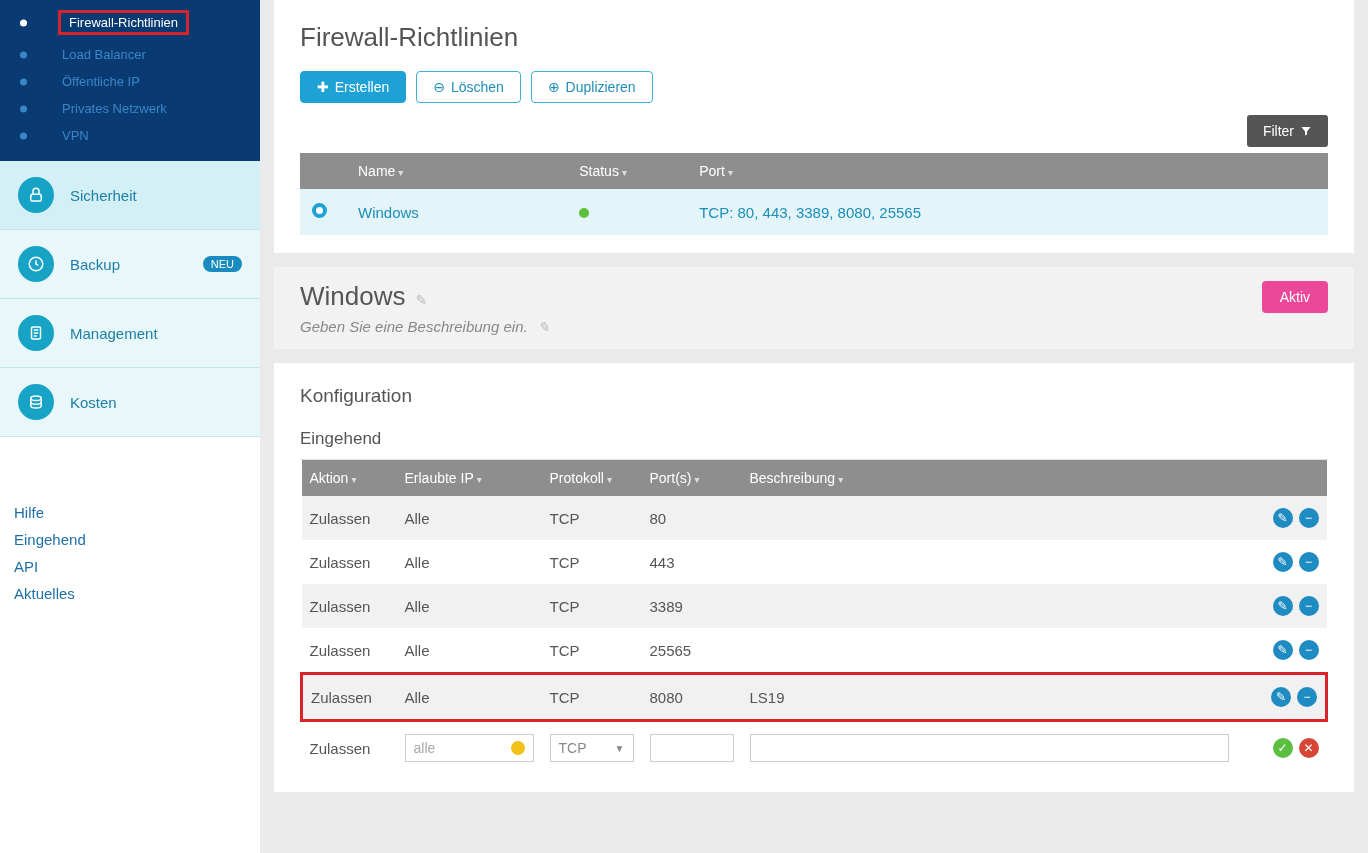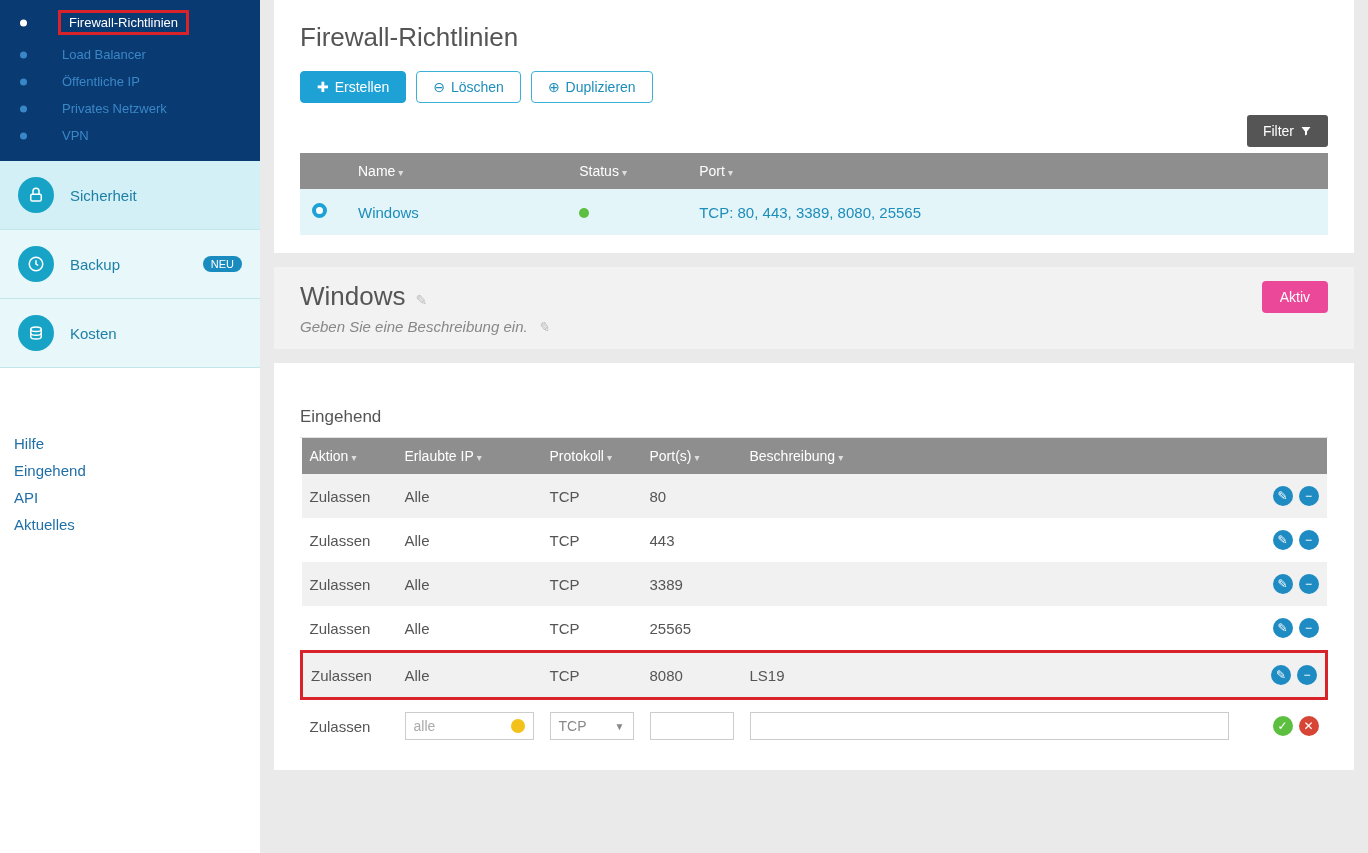--- a/index.html
+++ b/index.html
@@ -261,20 +261,29 @@
     </div>
     <div class="side-row light">
       <span class="icon-wrap">
         <svg width="18" height="18" viewBox="0 0 24 24" fill="none" stroke="white" stroke-width="2">
             <circle cx="12" cy="12" r="9"></circle>
             <path d="M12 7v5l3 2"></path>
           </svg>
       </span>
       <span>Backup</span>
       <span class="badge-neu">NEU</span>
+    </div>
+    <div class="side-row light">
+      <span class="icon-wrap">
+        <svg width="18" height="18" viewBox="0 0 24 24" fill="none" stroke="white" stroke-width="2">
+            <rect x="6" y="4" width="12" height="16" rx="2"></rect>
+            <path d="M9 8h6M9 12h6M9 16h4"></path>
+          </svg>
+      </span>
+      <span>Management</span>
     </div>
     <div class="side-row light">
       <span class="icon-wrap">
         <svg width="18" height="18" viewBox="0 0 24 24" fill="none" stroke="white" stroke-width="2">
             <ellipse cx="12" cy="7" rx="7" ry="3"></ellipse>
             <path d="M5 7v5c0 1.7 3 3 7 3s7-1.3 7-3V7"></path>
             <path d="M5 12v5c0 1.7 3 3 7 3s7-1.3 7-3v-5"></path>
           </svg>
       </span>
       <span>Kosten</span>
@@ -347,20 +356,21 @@
           <div class="detail-desc">
             <span>Geben Sie eine Beschreibung ein.</span>
             <span class="small-pencil">✎</span>
           </div>
         </div>
         <button class="btn-green">Aktiv</button>
       </div>
     </div>
 
     <div class="panel">
+      <div class="section-h">Konfiguration</div>
       <div class="sub-h">Eingehend</div>
 
       <table class="rules">
         <thead>
           <tr>
             <th style="width:95px"><span>Aktion</span><span class="sort-ic">▾</span></th>
             <th style="width:145px"><span>Erlaubte IP</span><span class="sort-ic">▾</span></th>
             <th style="width:100px"><span>Protokoll</span><span class="sort-ic">▾</span></th>
             <th style="width:100px"><span>Port(s)</span><span class="sort-ic">▾</span></th>
             <th><span>Beschreibung</span><span class="sort-ic">▾</span></th>

